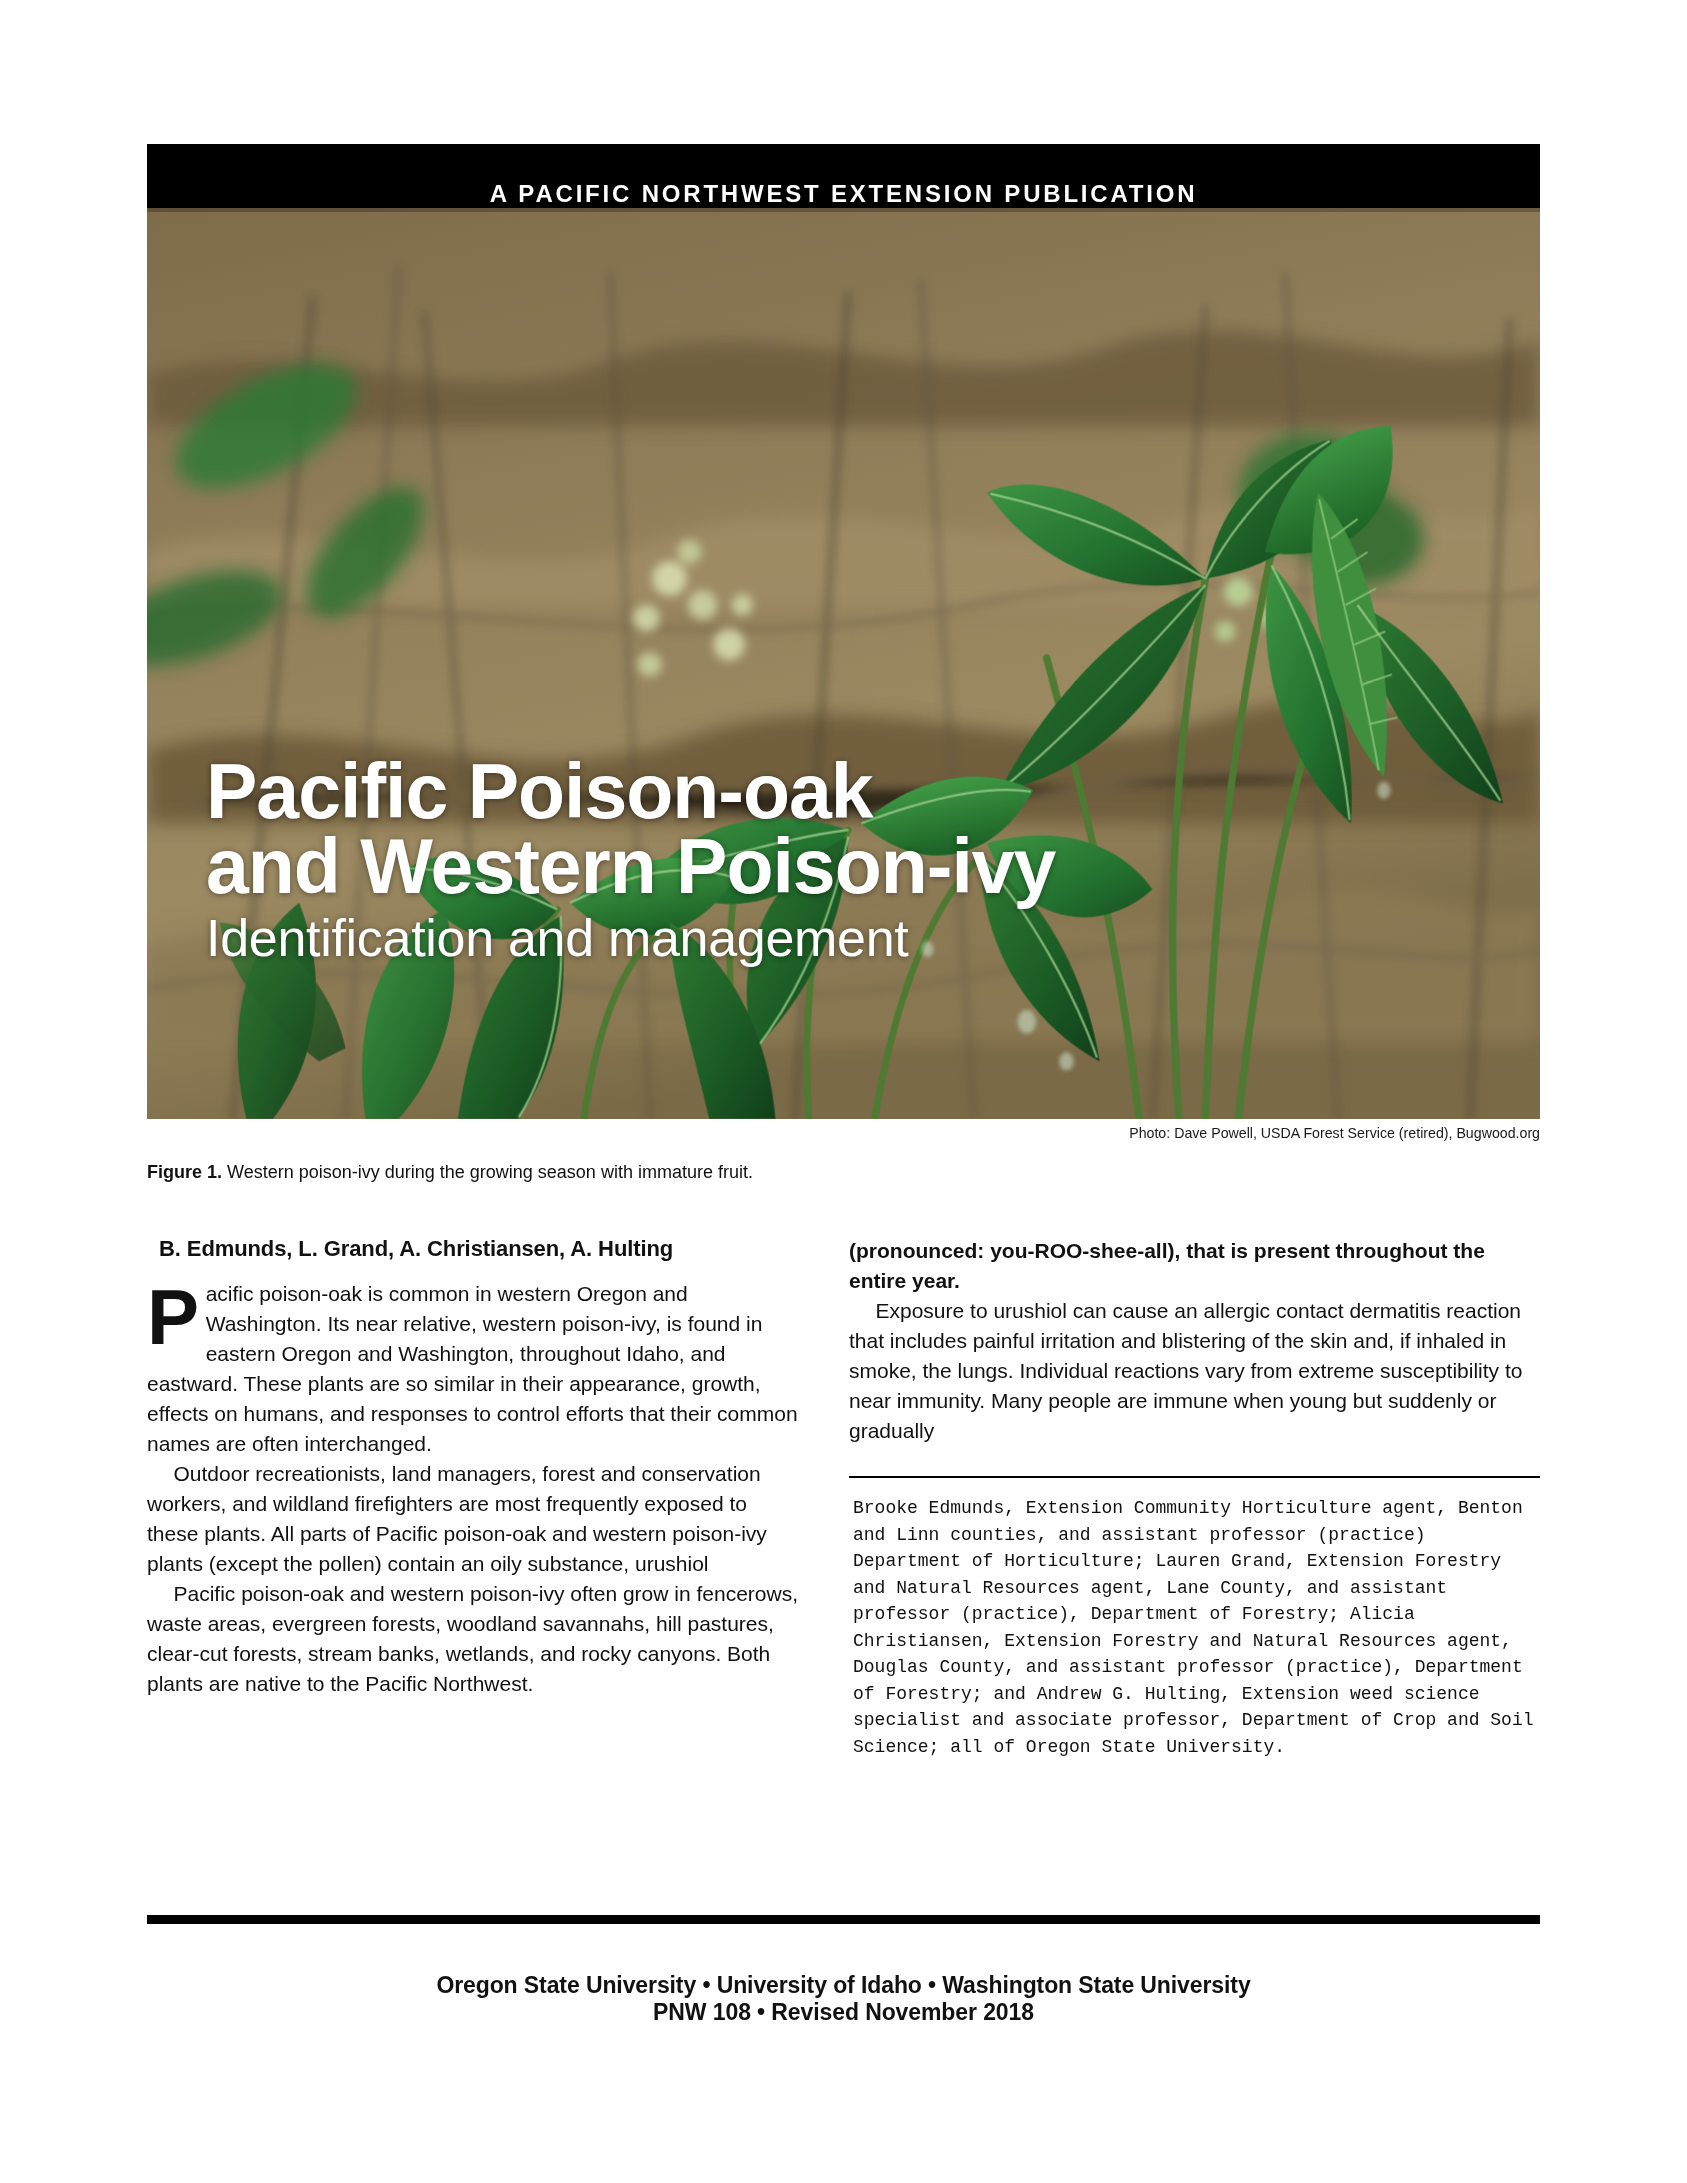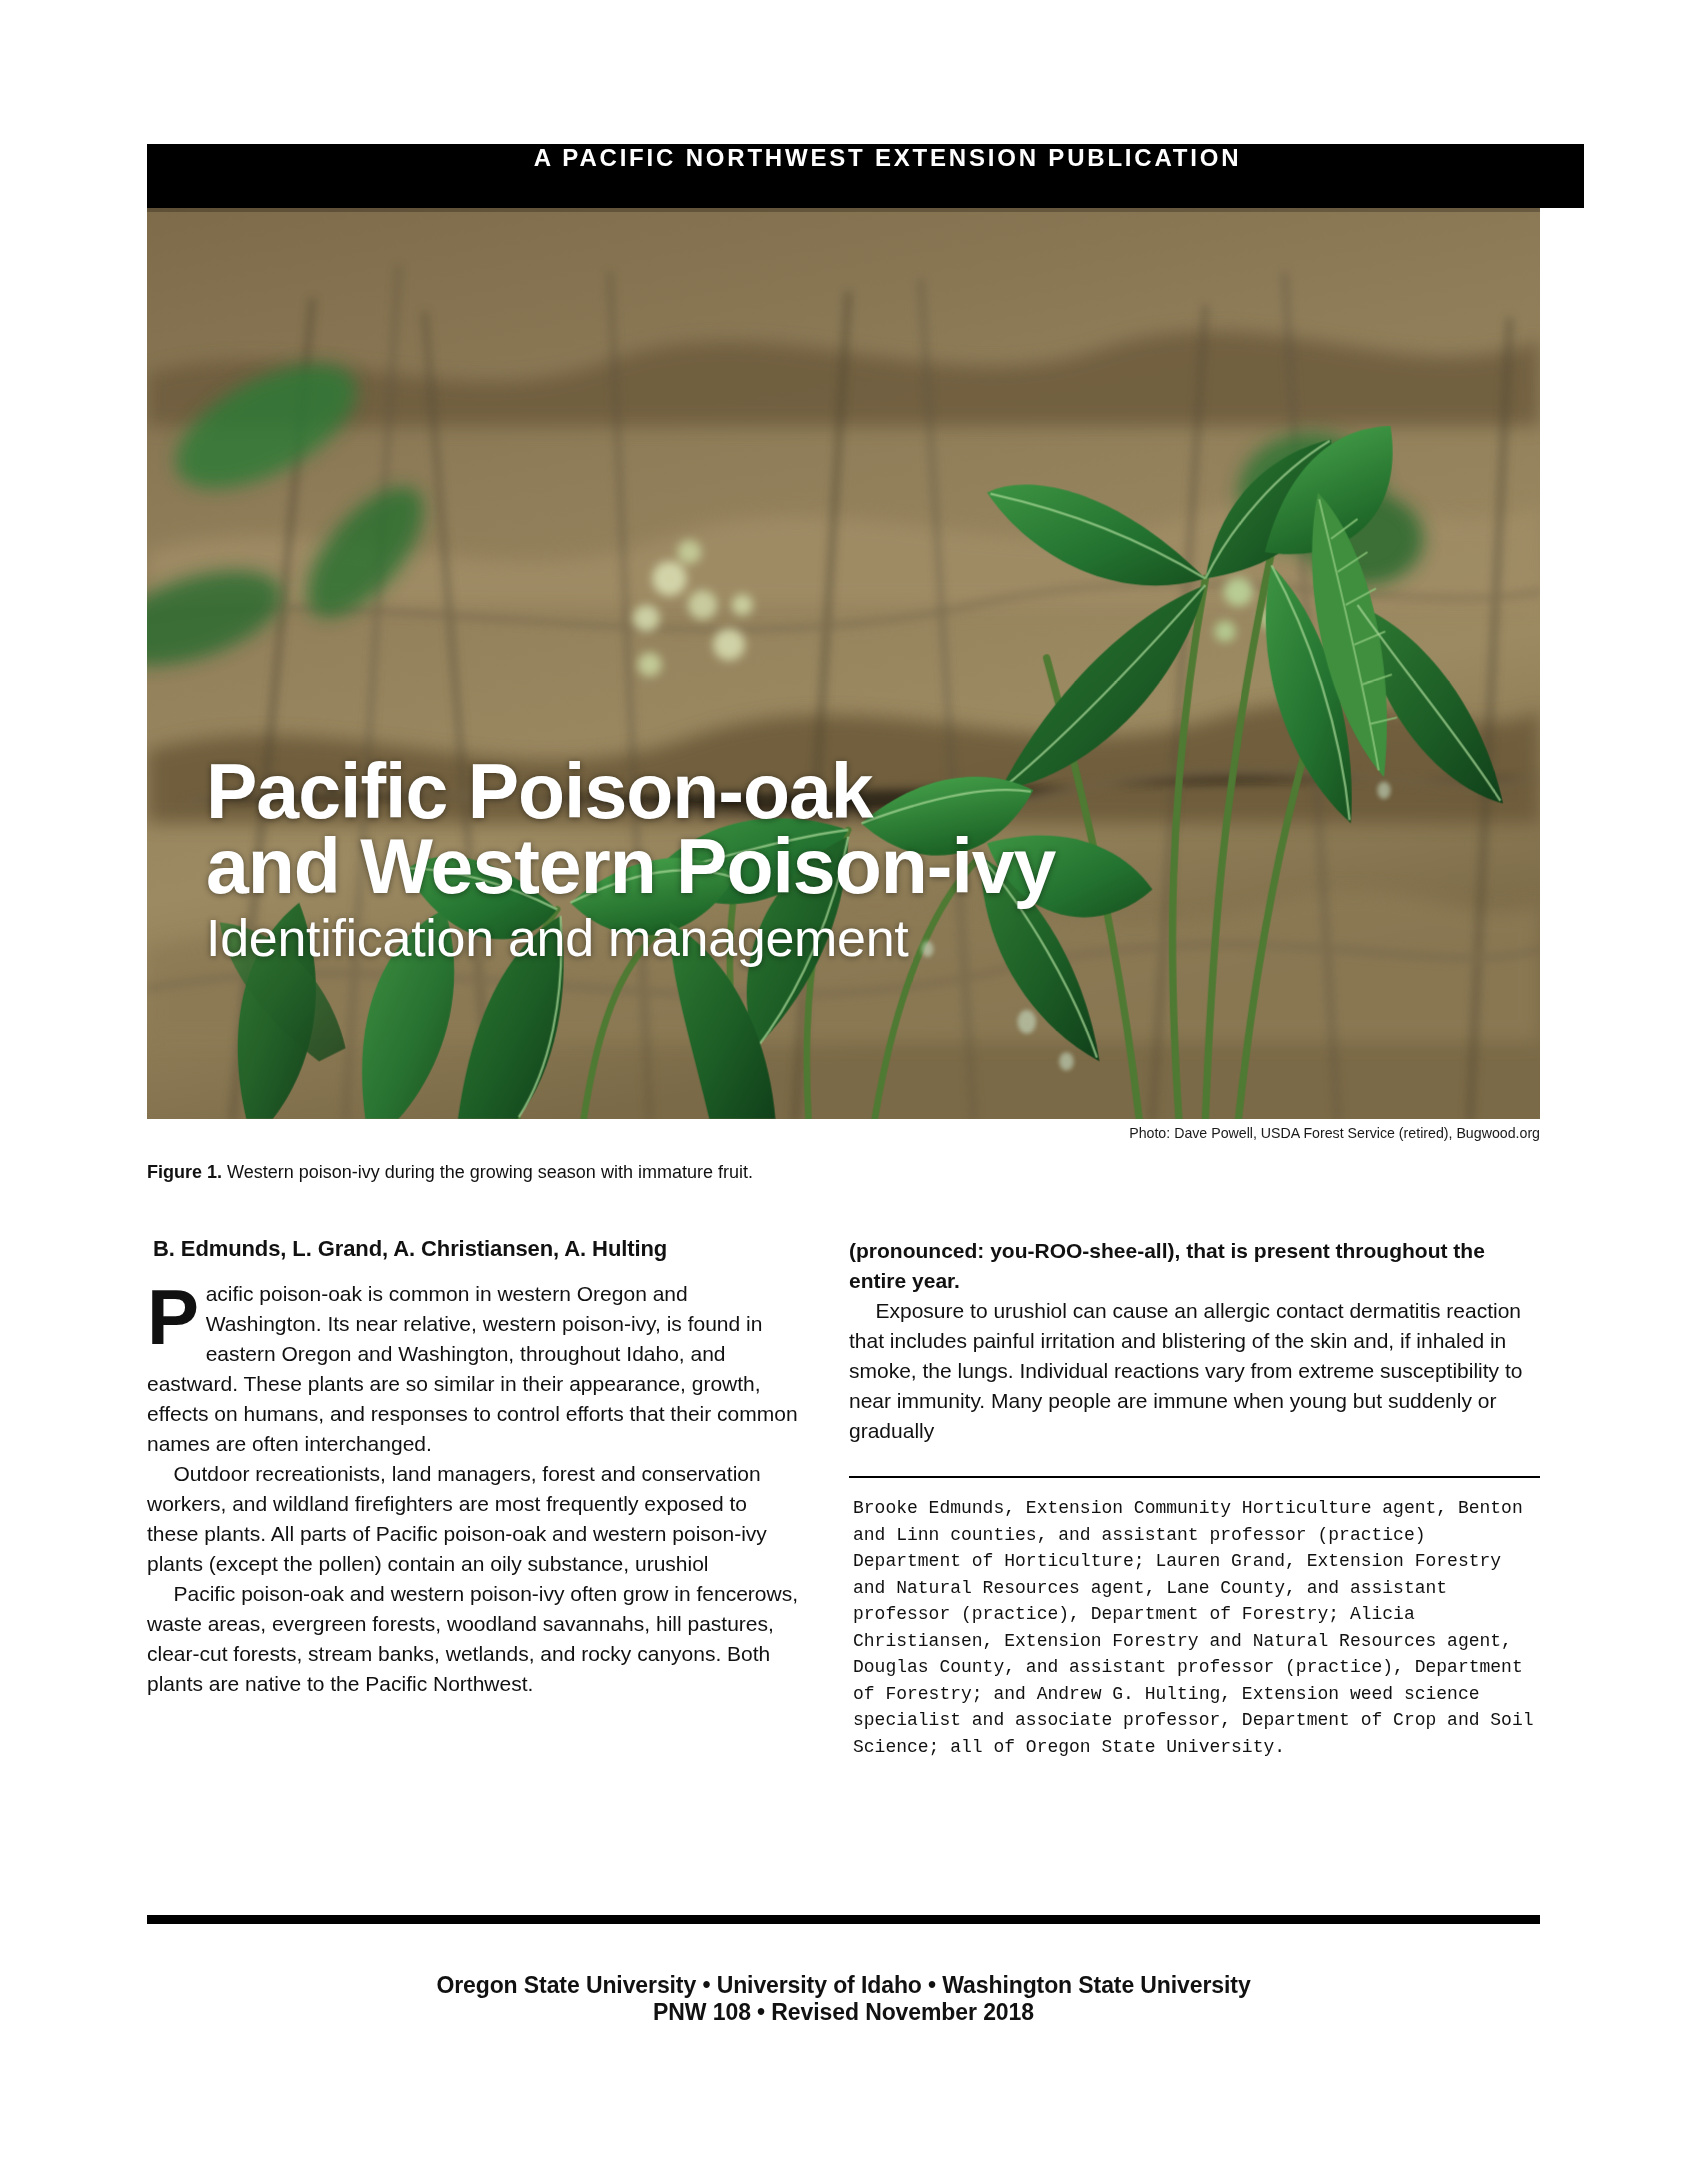--- a/index.html
+++ b/index.html
@@ -24,23 +24,22 @@
 
   
   .masthead {
     position: absolute;
     left: 147px;
     top: 144px;
     width: 1393px;
     height: 64px;
     background: #000000;
     display: flex;
-    align-items: flex-start;
+    align-items: flex-end;
     justify-content: center;
-    padding-left: 44px;
   }
   .masthead-text {
     color: #ffffff;
     font-size: 24px;
     font-weight: bold;
     letter-spacing: 2.8px;
     font-family: "Liberation Sans", sans-serif;
   }
 
   
@@ -120,21 +119,21 @@
     left: 849px;
     top: 1236px;
     width: 691px;
   }
 
   .authors {
     font-size: 22px;
     font-weight: bold;
     color: #111111;
     letter-spacing: -0.1px;
-    margin: 0 0 17px 6px;
+    margin: 0 0 17px 12px;
     font-family: "Liberation Sans", sans-serif;
   }
 
   p.body-text {
     font-size: 21px;
     line-height: 30px;
     color: #111111;
     margin: 0;
     text-indent: 26.5px;
     font-family: "Liberation Sans", sans-serif;

